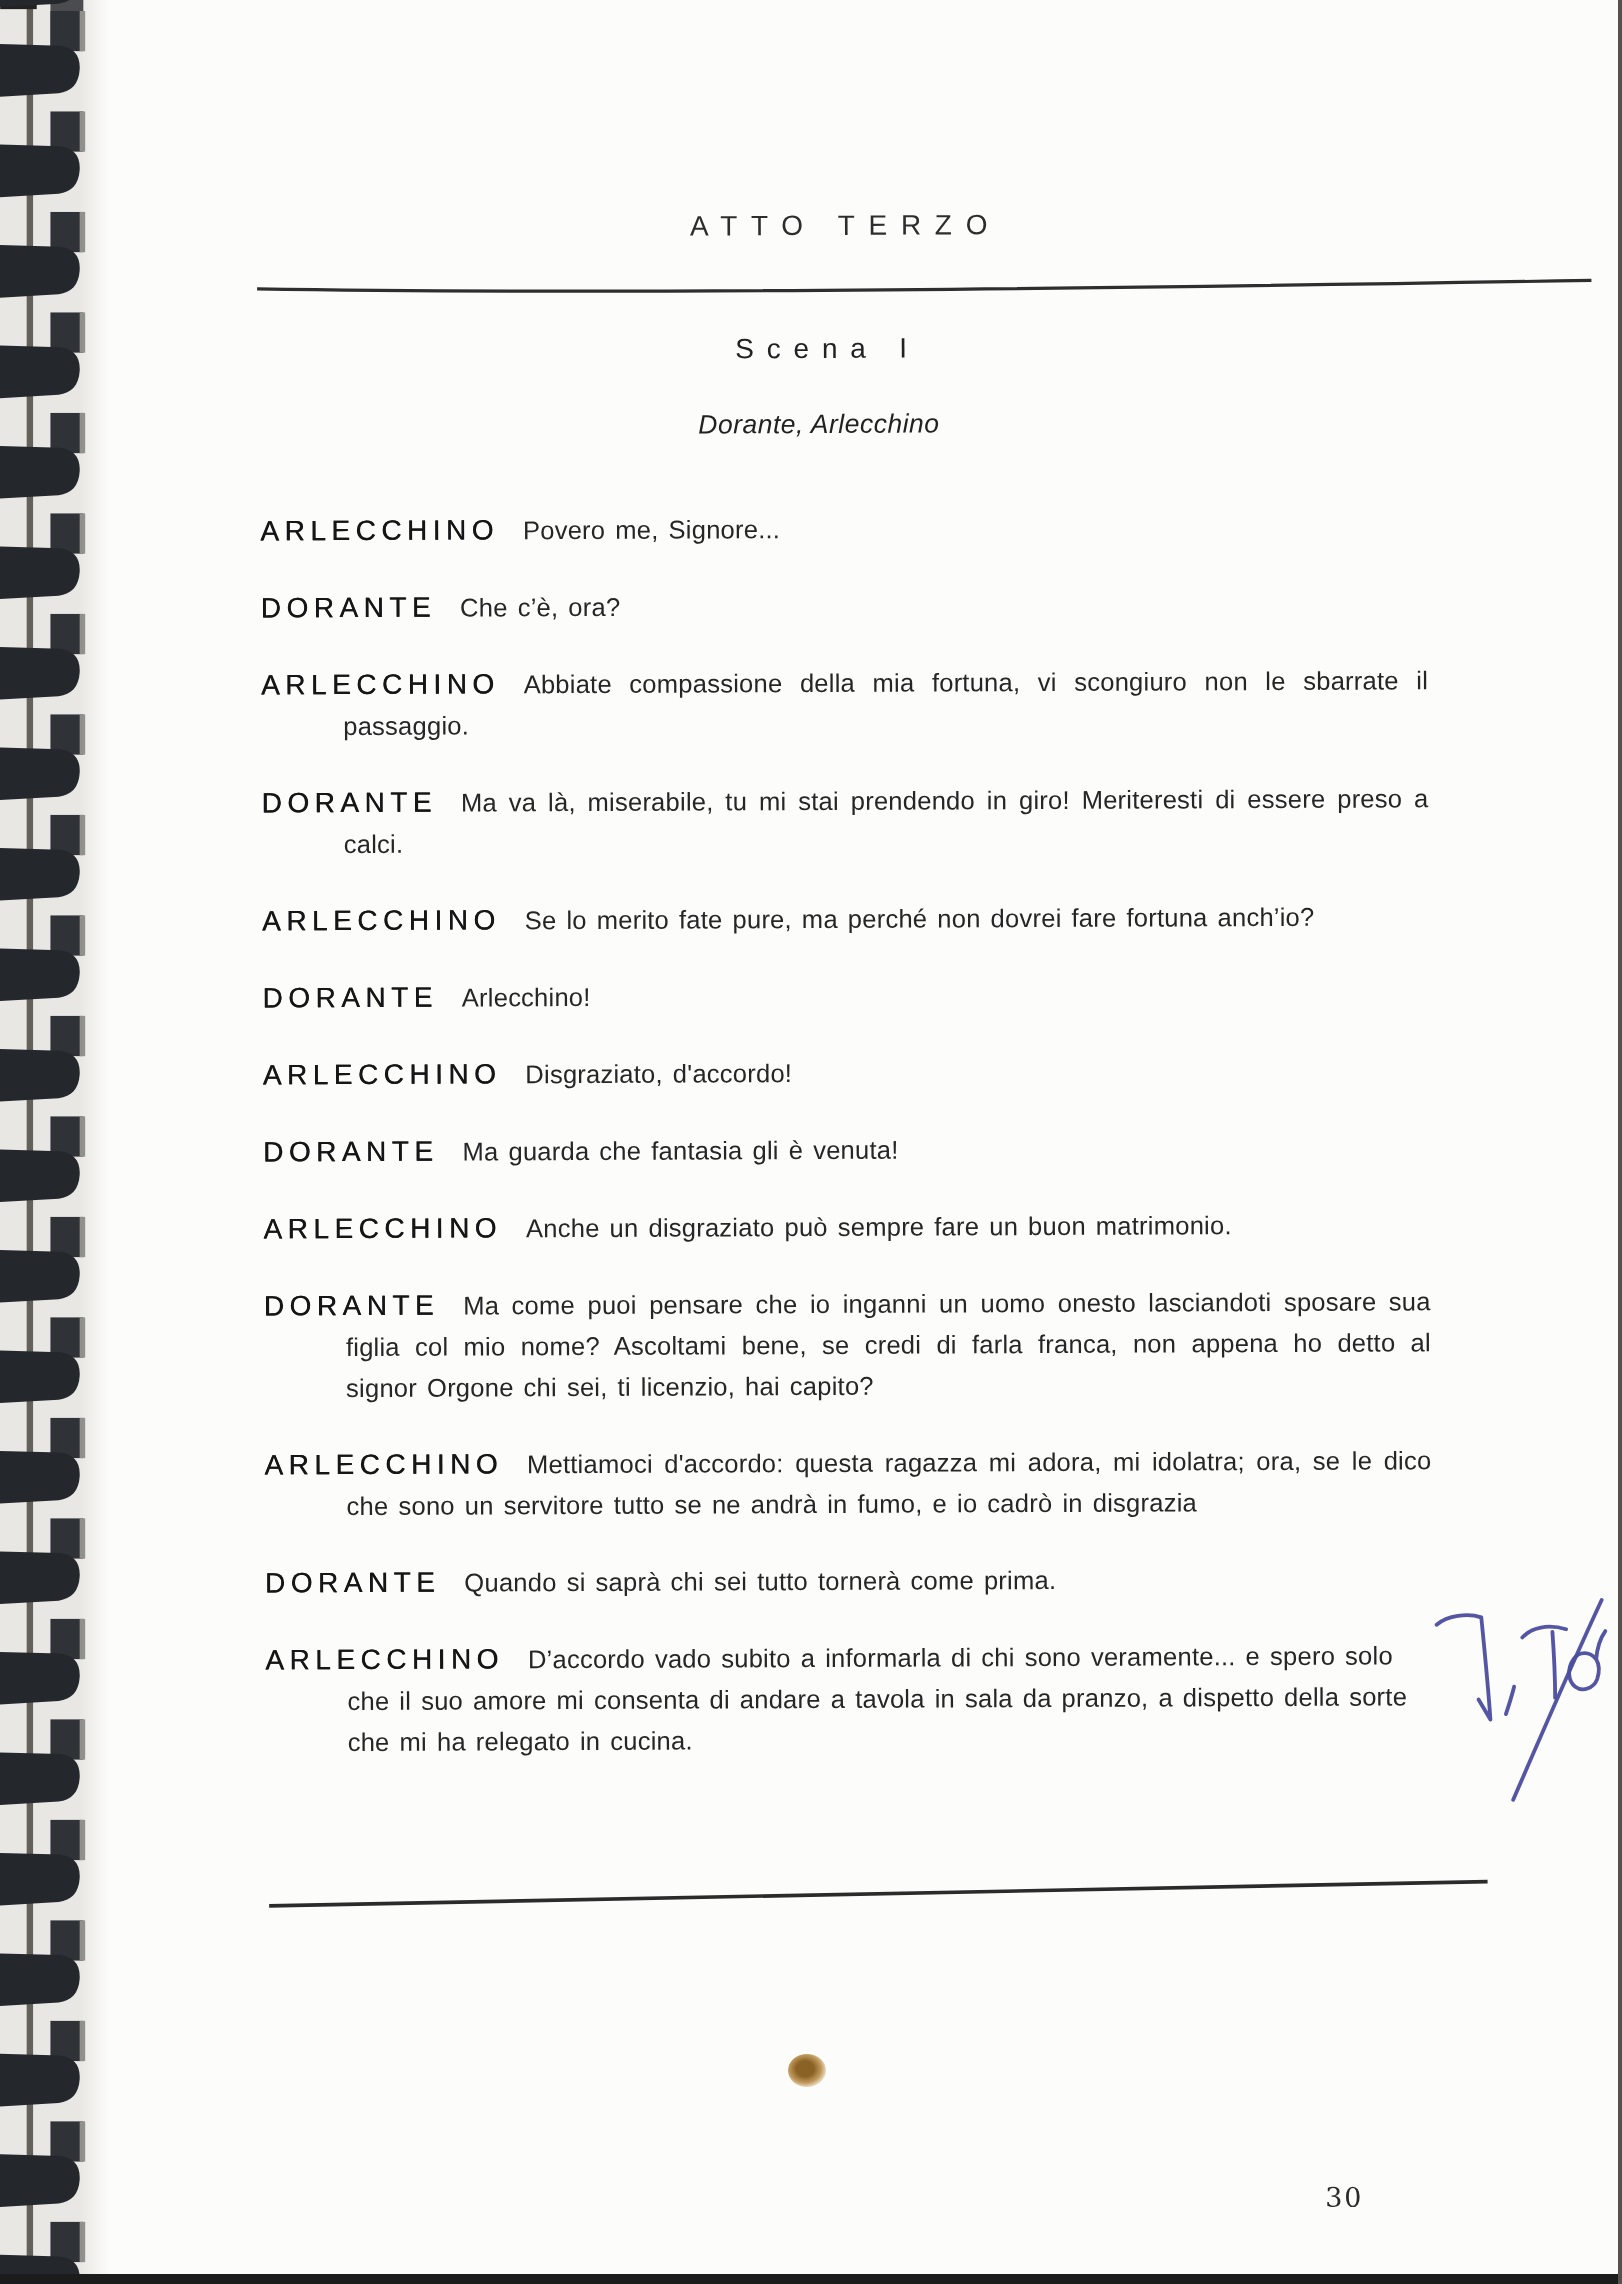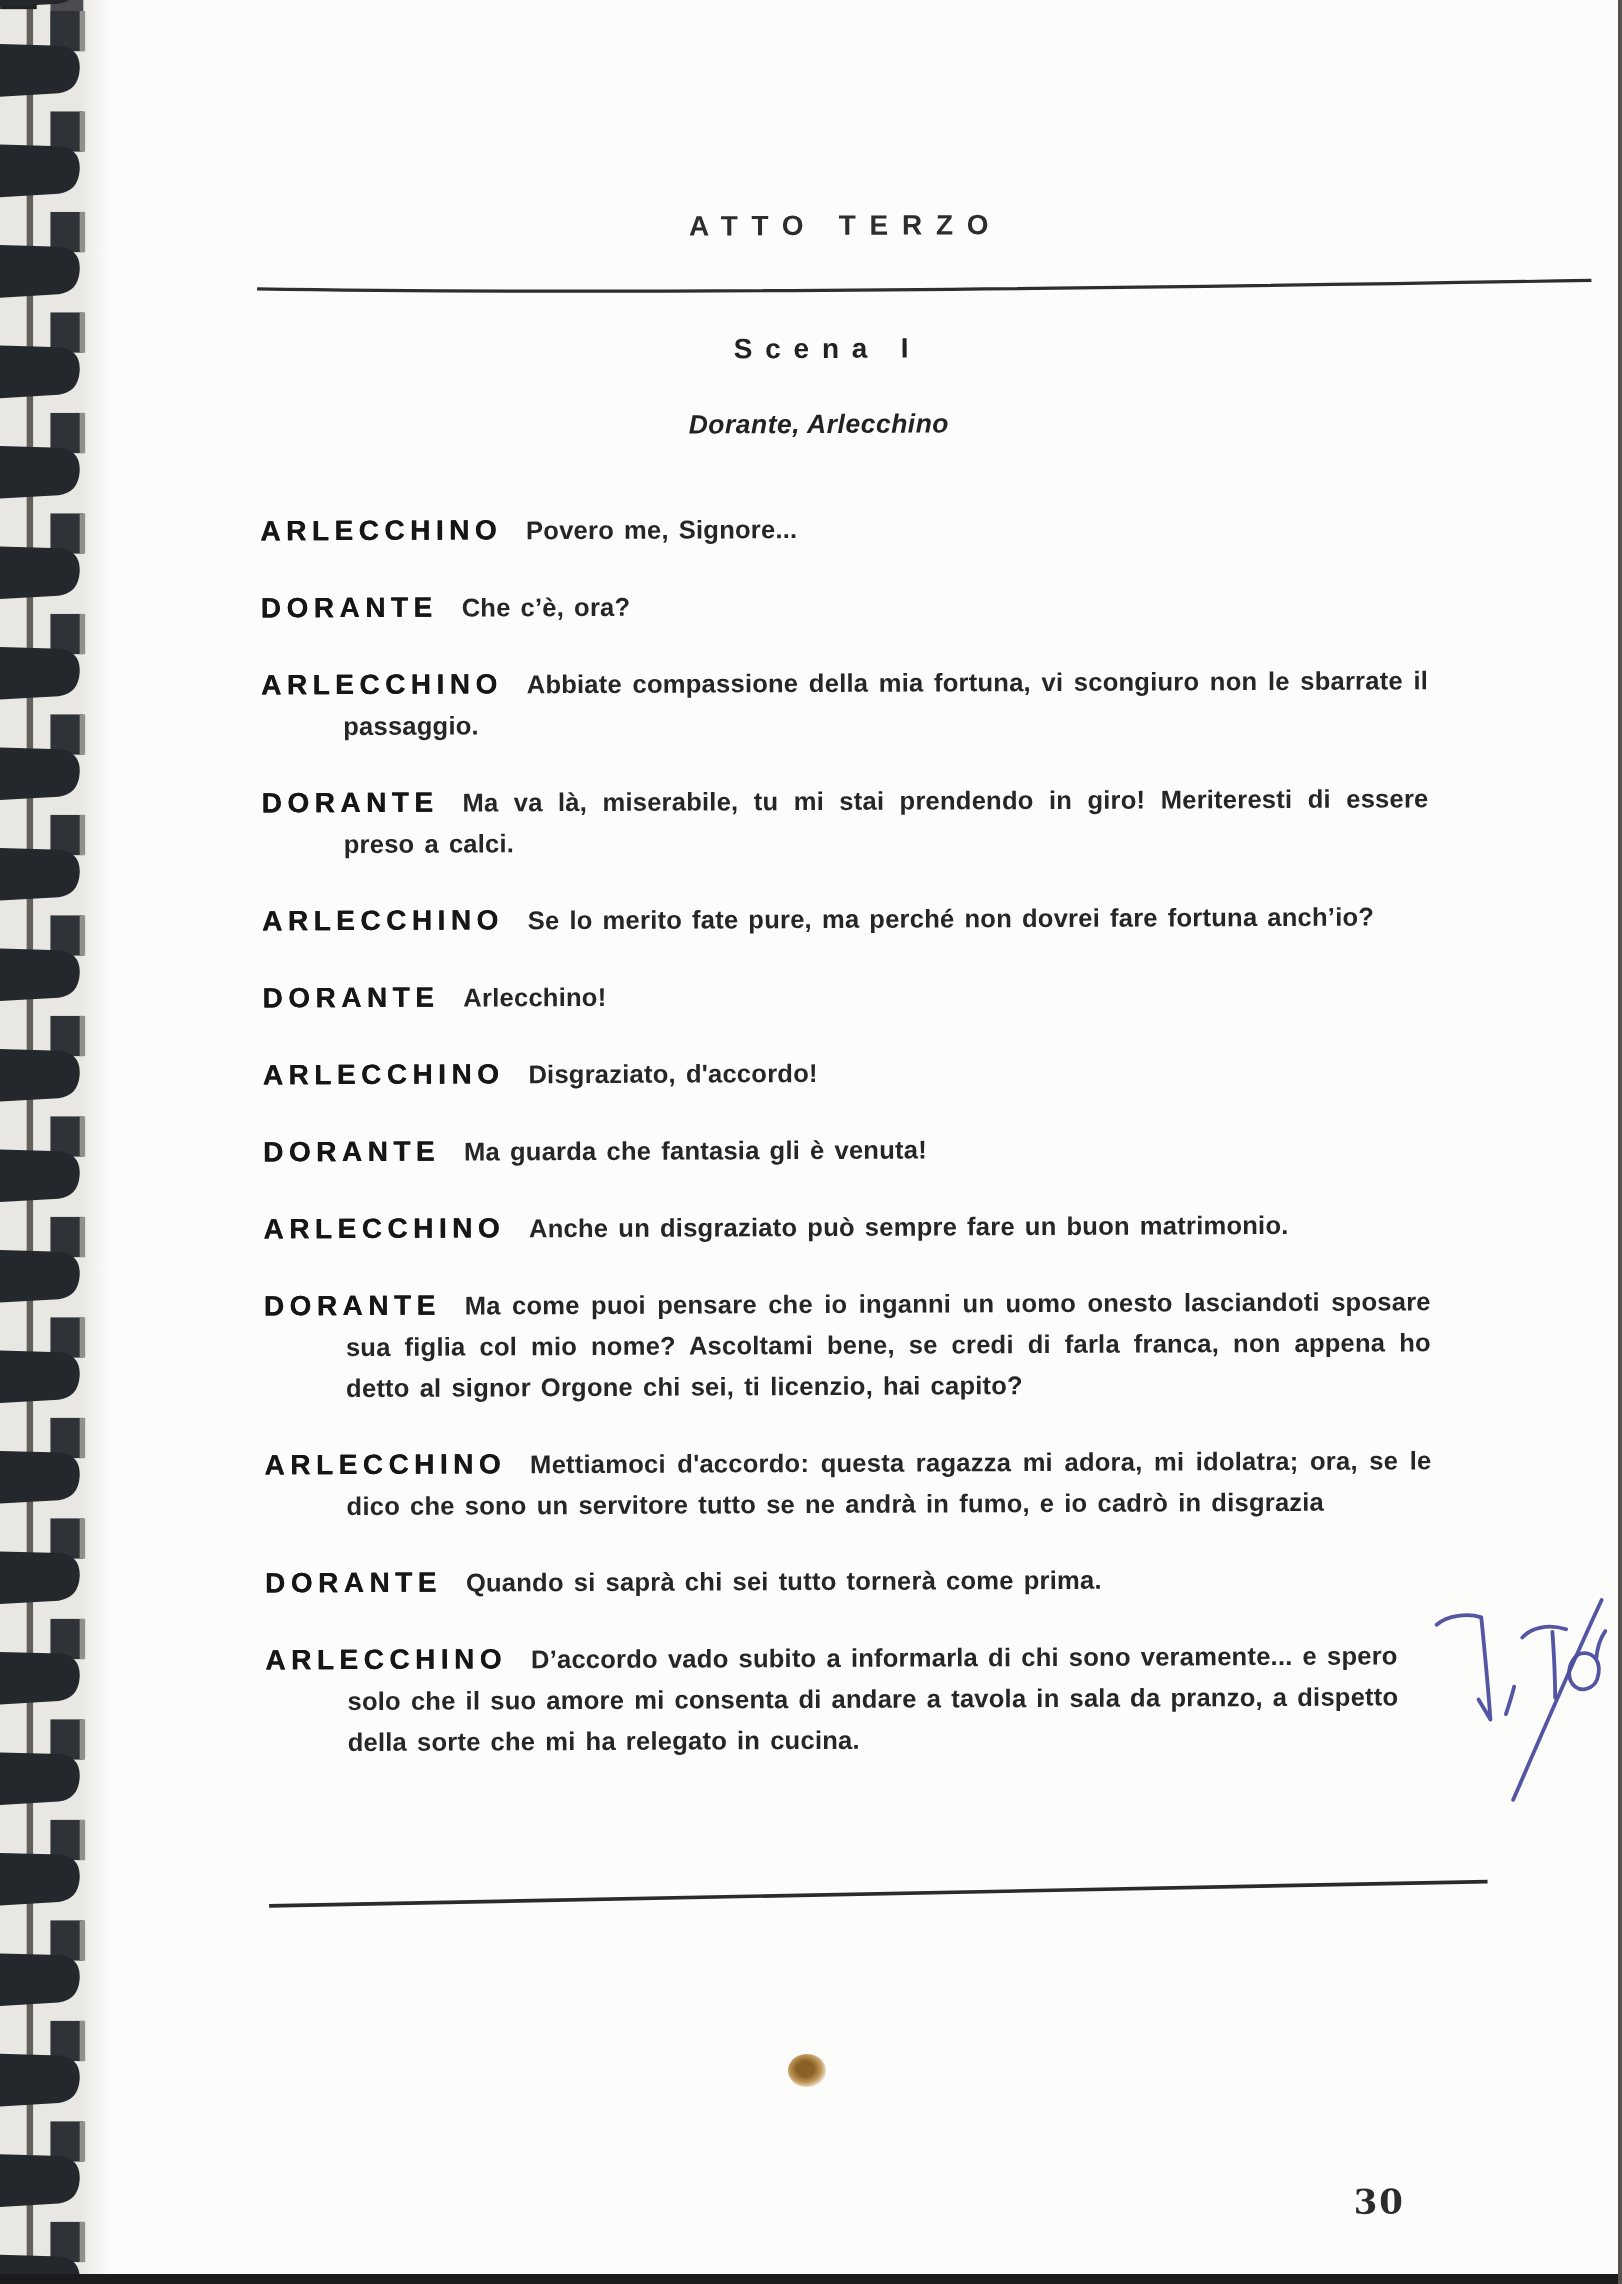--- a/index.html
+++ b/index.html
@@ -2,21 +2,21 @@
 <html style="--paper: #fcfcfb; --text_dark: #242424; --ink_blue: #4b4d9e; --binding_dark: #24272c;font-size:14.6px"><head>
 <meta charset="utf-8">
 <style>
   html,body{margin:0;padding:0;}
   body{
     width:1623px;height:2284px;position:relative;overflow:hidden;
     background:var(--paper,#fcfcfb);
     font-family:"Liberation Sans",sans-serif;
     color:var(--text_dark,#242424);
   }
-  .page{position:absolute;inset:0;font-weight:bold;}
+  .page{position:absolute;inset:0;}
 
   
   .binding{
     position:absolute;left:0;top:0;width:110px;height:2284px;
     background:linear-gradient(90deg,#e8e7e3 0,#e8e7e3 72%,rgba(232,231,227,0) 100%);
   }
   .binding svg{position:absolute;left:0;top:0;}
 
   
   .edge-bottom{position:absolute;left:0;bottom:0;width:1623px;height:10px;background:#1c1c1c;}
@@ -48,22 +48,22 @@
   }
   .dialogue p:last-child{text-align:left;}
   .speaker{
     font-size:28px;letter-spacing:5.5px;color:#161616;margin-right:24px;
     text-shadow:0.4px 0 0 #161616;
   }
 
   .rule-bottom{position:absolute;left:264px;top:1880px;width:1224px;height:29px;}
 
   .page-number{
-    position:absolute;left:1329px;top:2184px;width:91px;text-align:center;
-    font-family:"DejaVu Serif",serif;font-size:34px;letter-spacing:1.8px;color:#2b2b2b;
+    position:absolute;left:1294px;top:2184px;width:91px;text-align:center;
+    font-family:"DejaVu Serif",serif;font-size:27px;letter-spacing:1.8px;color:#2b2b2b;
   }
 
   .annotation{position:absolute;left:1422px;top:1577px;width:197px;height:265px;}
   .annotation path{stroke:var(--ink_blue,#4b4d9e);stroke-width:4.2;fill:none;
     stroke-linecap:round;stroke-linejoin:round;opacity:.95;}
 
   .stain{
     position:absolute;left:788px;top:2054px;width:38px;height:33px;border-radius:50%;
     background:radial-gradient(ellipse at 45% 45%, #8a6225 0 30%, #c29a5e 55%, rgba(235,220,195,.55) 75%, rgba(255,255,255,0) 100%);
   }

